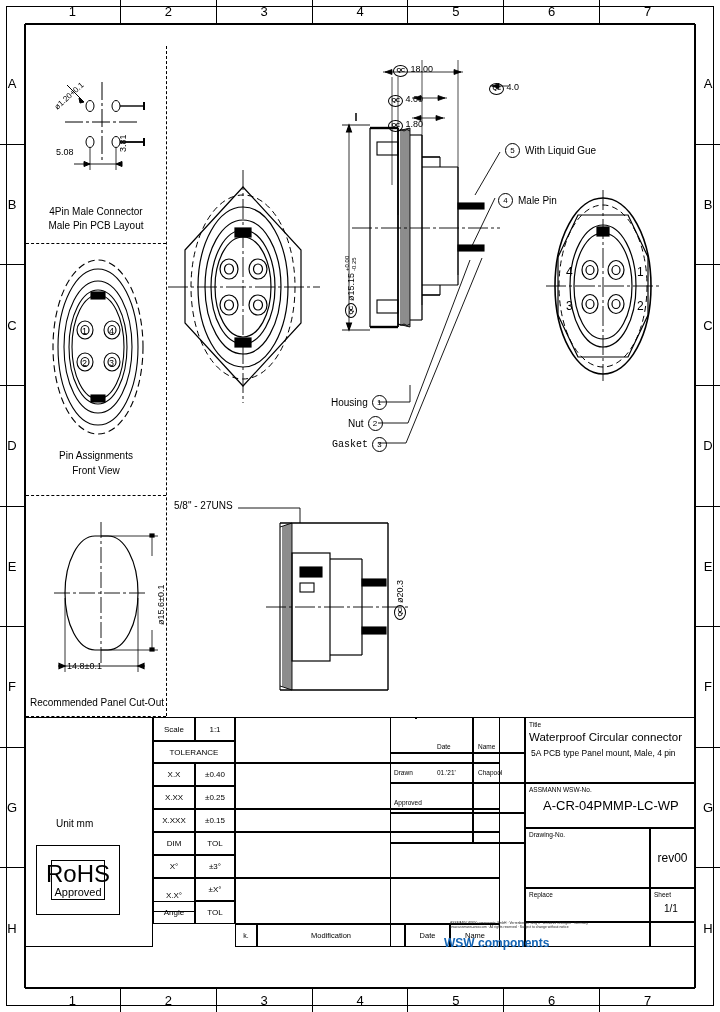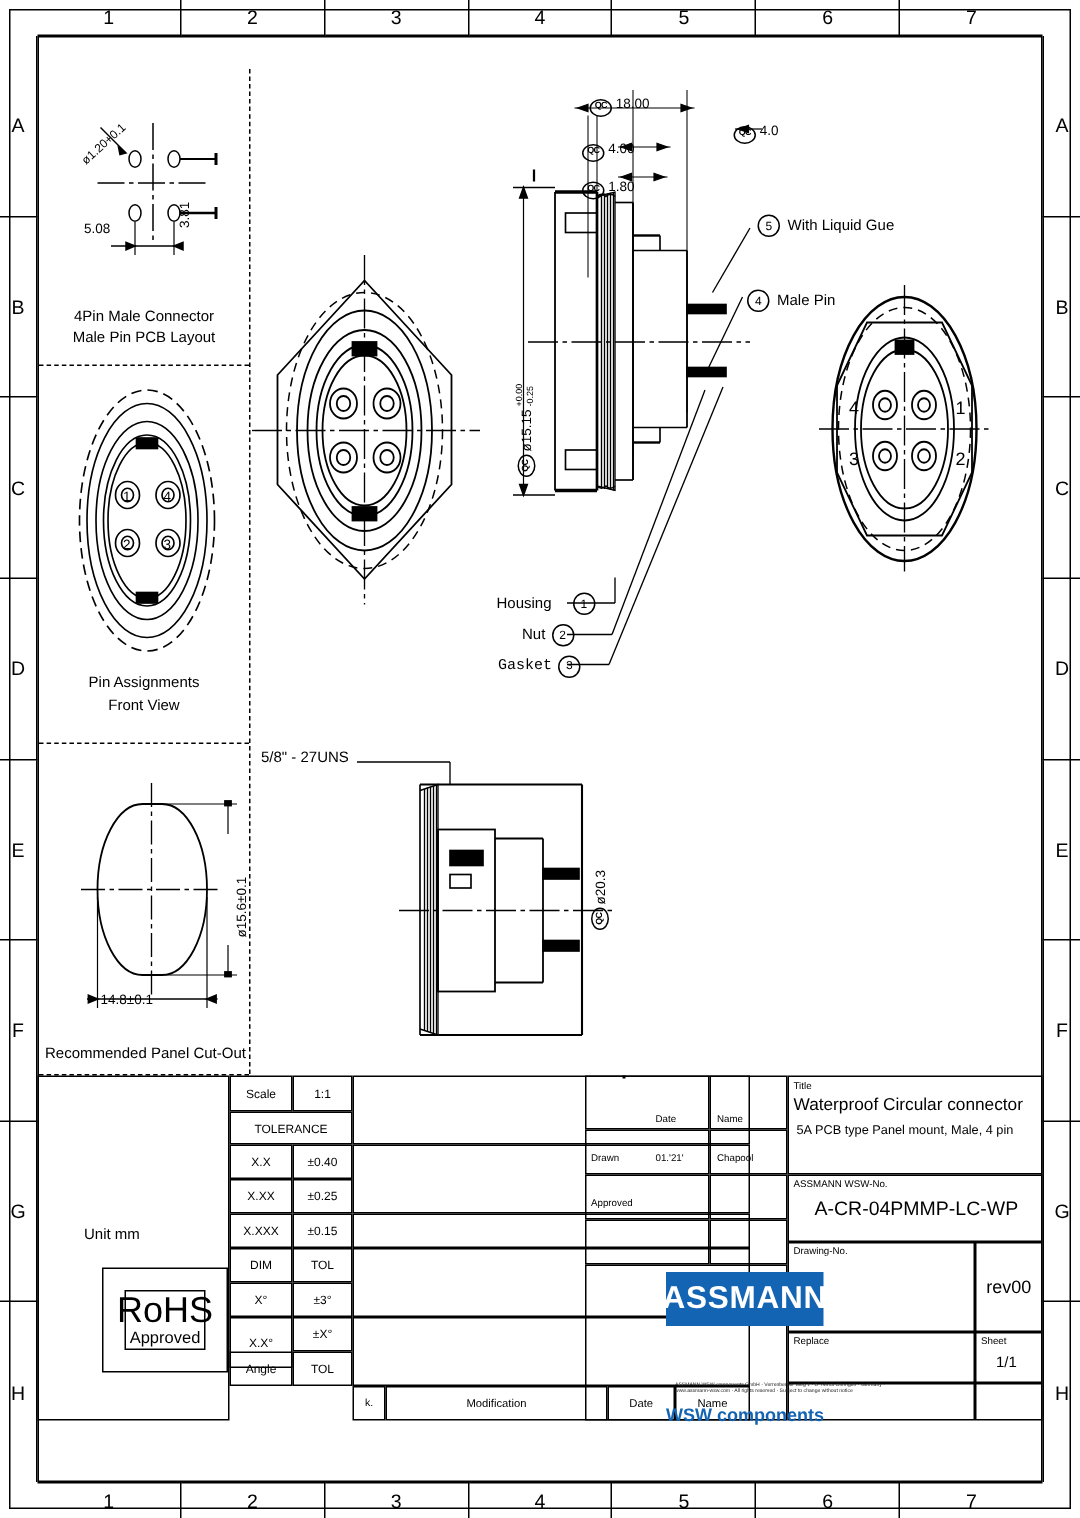--- a/index.html
+++ b/index.html
@@ -42,21 +42,21 @@
   .tbox{position:absolute;border:1px solid #000;box-sizing:border-box;font-size:8px;display:flex;align-items:center;}
   .tbox.c{justify-content:center;}
   .tlabel{position:absolute;font-size:6.5px;}
 
   .logo{position:absolute;left:444px;top:848px;width:105px;height:36px;background:#1464b4;display:flex;align-items:center;justify-content:center;}
   .logo span{color:#fff;font-weight:bold;font-size:21px;letter-spacing:0.5px;font-family:"Liberation Sans",sans-serif;}
   .logosub{position:absolute;left:444px;top:936px;width:150px;font-size:12px;font-weight:bold;color:#1464b4;white-space:nowrap;}
   .logosub i{font-style:normal;color:#1464b4;}
   .finep{position:absolute;left:450px;top:921px;width:140px;font-size:3.4px;line-height:4.4px;color:#222;}
 
-  .rohs{position:absolute;left:68px;top:845px;width:84px;height:70px;border:1.2px solid #000;box-sizing:border-box;padding:14px;}
+  .rohs{position:absolute;left:36px;top:845px;width:84px;height:70px;border:1.2px solid #000;box-sizing:border-box;padding:14px;}
   .rohs .inner{width:100%;height:100%;border:1.2px solid #000;box-sizing:border-box;display:flex;flex-direction:column;align-items:center;justify-content:center;}
   .rohs .r1{font-size:24px;line-height:24px;}
   .rohs .r2{font-size:11px;line-height:13px;}
 
   .matlist{position:absolute;left:481px;top:434px;font-size:9.5px;line-height:15.5px;white-space:nowrap;}
   .matlist .mi{padding-left:9px;position:relative;}
   .matlist .mi:before{content:"\2022";position:absolute;left:1px;}
 
   .qcnote{position:absolute;left:406px;top:702px;font-size:10px;display:flex;align-items:center;gap:4px;white-space:nowrap;}
 
@@ -322,21 +322,21 @@
   </svg>
 
   <div class="lbl" style="left:505px;top:143px;display:flex;align-items:center;gap:5px;font-size:10px;">
     <span class="circnum">5</span>
     <span>With Liquid Gue</span>
   </div>
   <div class="lbl" style="left:498px;top:193px;display:flex;align-items:center;gap:5px;font-size:10px;">
     <span class="circnum">4</span>
     <span>Male Pin</span>
   </div>
-  <div class="lbl" style="left:331px;top:395px;display:flex;align-items:center;gap:14px;font-size:10px;">
+  <div class="lbl" style="left:331px;top:395px;display:flex;align-items:center;gap:4px;font-size:10px;">
     <span>Housing</span>
     <span class="circnum">1</span>
   </div>
   <div class="lbl" style="left:348px;top:416px;display:flex;align-items:center;gap:4px;font-size:10px;">
     <span>Nut</span>
     <span class="circnum">2</span>
   </div>
   <div class="lbl" style="left:332px;top:437px;display:flex;align-items:center;gap:4px;font-size:10px;font-family:Liberation Mono, monospace;">
     <span>Gasket</span>
     <span class="circnum">3</span>
@@ -479,23 +479,20 @@
   <div class="tbox" style="position:absolute;left:525px;top:888px;width:125px;height:34px;"></div>
   <div class="tlabel" style="left:529px;top:891px;">Replace</div>
   <div class="tbox" style="position:absolute;left:650px;top:888px;width:45px;height:34px;"></div>
   <div class="tlabel" style="left:654px;top:891px;">Sheet</div>
   <div style="position:absolute;left:664px;top:903px;font-size:10px;">1/1</div>
 
   <div class="tbox" style="position:absolute;left:390px;top:843px;width:135px;height:104px;"></div>
   <div class="tbox" style="position:absolute;left:525px;top:922px;width:125px;height:25px;"></div>
   <div class="tbox" style="position:absolute;left:650px;top:922px;width:45px;height:25px;"></div>
 
-  <div class="logo">
-    <span>ASSMANN</span>
-  </div>
   <div class="logosub">
     <i>WSW</i>
     <i>components</i>
   </div>
   <div class="finep">ASSMANN WSW components GmbH · Verrenberger Weg 1 · D-74613 Öhringen · Germany · www.assmann-wsw.com · All rights reserved · Subject to change without notice</div>
 
   <div class="lbl" style="left:56px;top:818px;font-size:10px;">Unit mm</div>
   <div class="rohs">
     <div class="inner">
       <div class="r1">RoHS</div>

